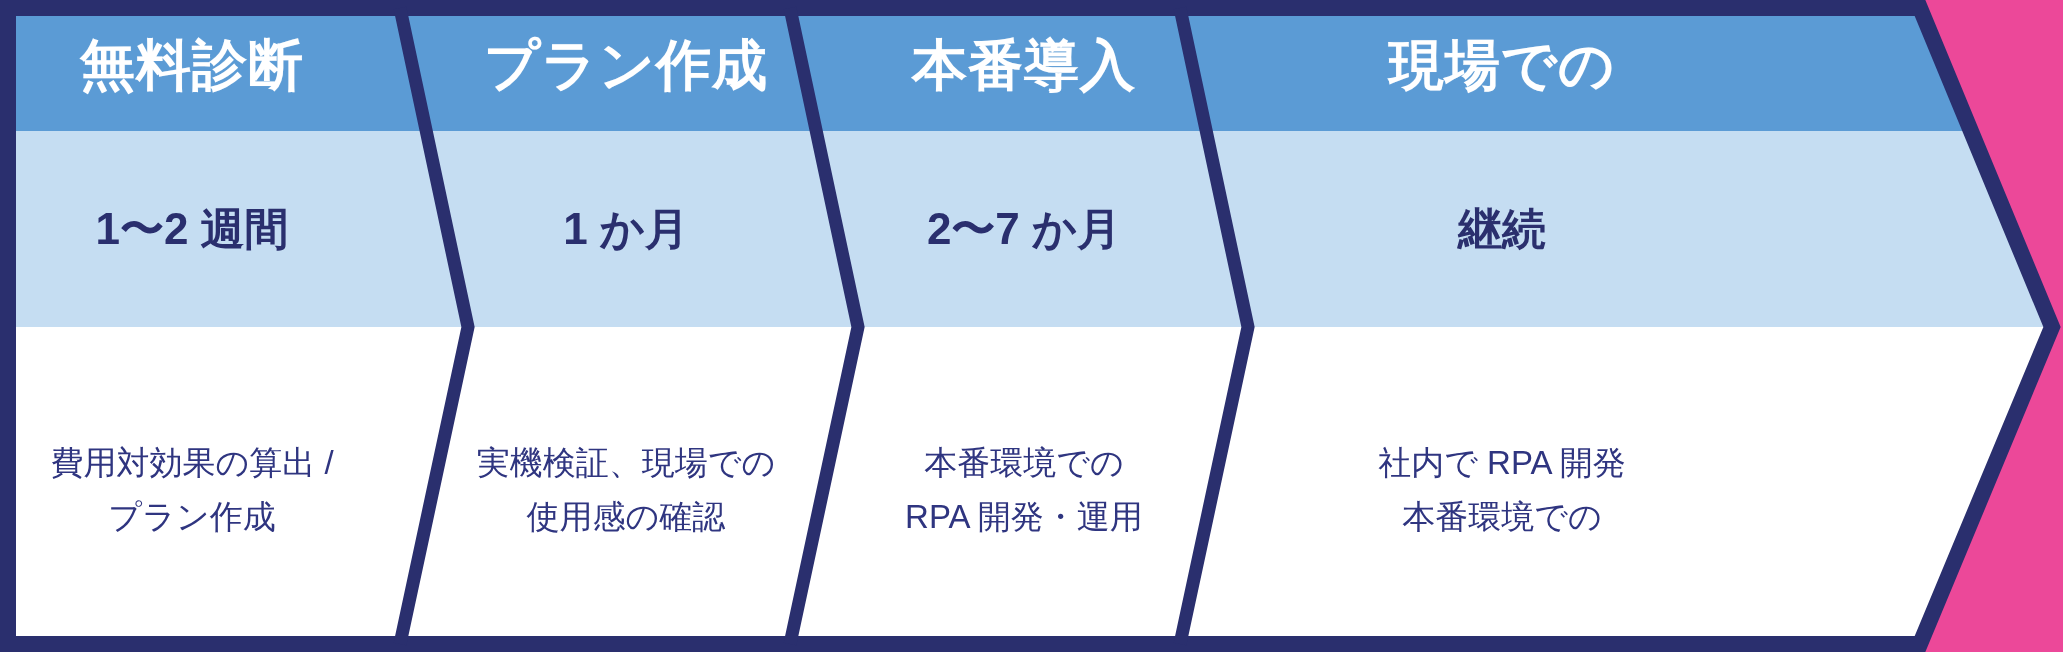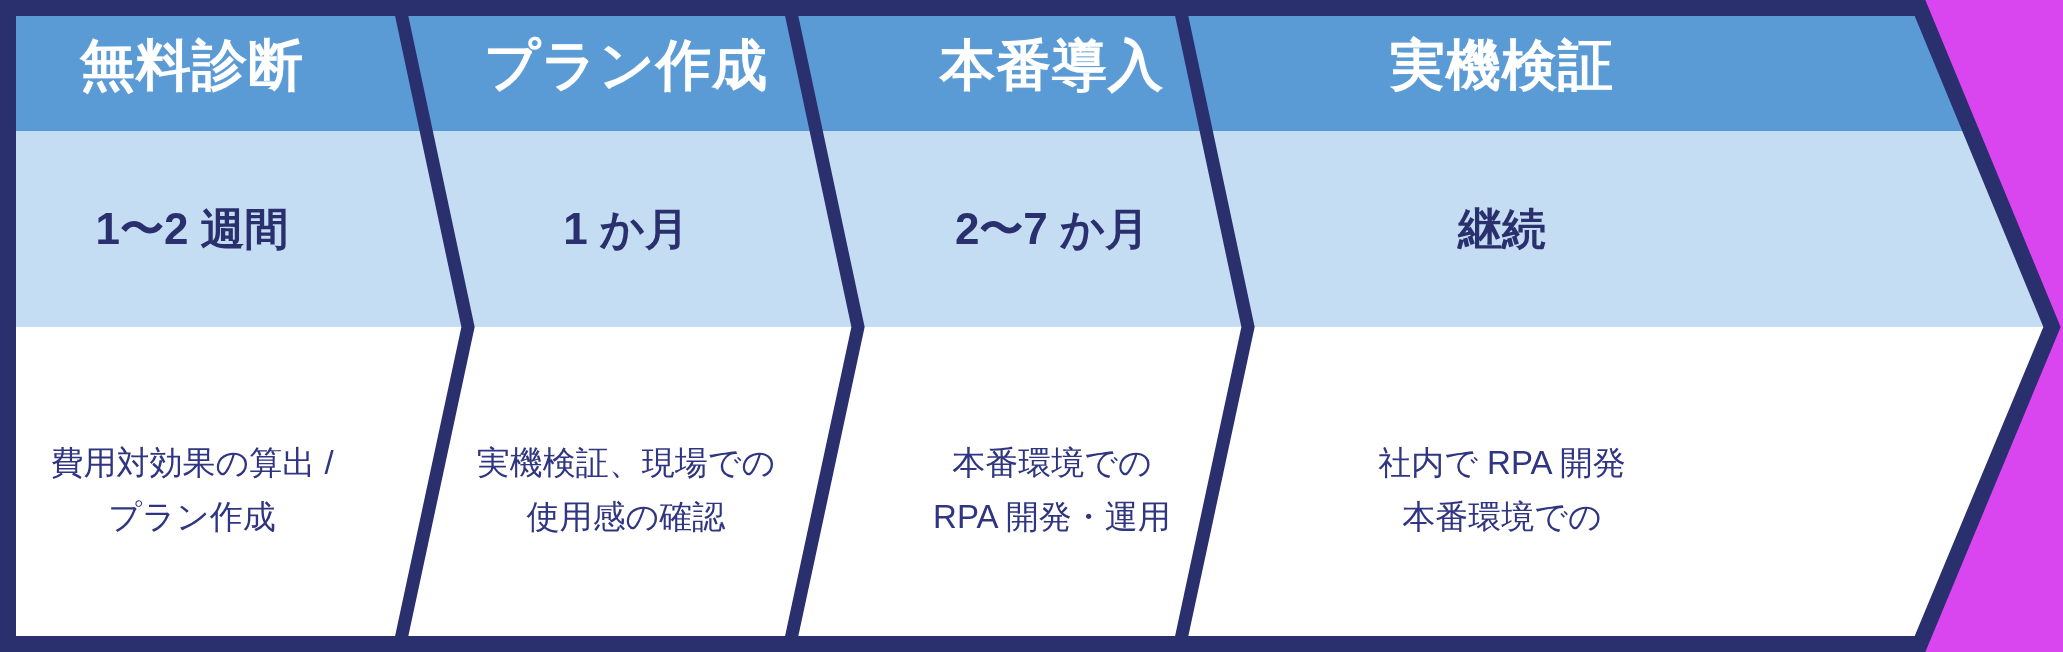--- a/index.html
+++ b/index.html
@@ -2,21 +2,21 @@
 <html><head>
 <meta charset="utf-8">
 <style>
   html,body{margin:0;padding:0;}
   body{
     width:2063px;height:652px;
     background:#ffffff;
     font-family:"Liberation Sans","DejaVu Sans",sans-serif;
     overflow:hidden;
   }
-  #stage{position:relative;width:2063px;height:652px;background:#d946ef;}
+  #stage{position:relative;width:2063px;height:652px;background:#ec4899;}
 
   
   #chevrons{position:absolute;left:0;top:0;width:2063px;height:652px;}
 
   
   #textlayer{position:absolute;left:0;top:0;width:2063px;height:652px;}
 
   .step{position:absolute;top:0;height:652px;}
 
   .title{
@@ -107,28 +107,28 @@
 プラン作成</div>
     </div>
 
     <div class="step" style="left:408px;width:400px;">
       <div class="title t-offR">プラン作成</div>
       <div class="period t-offR">1 か月</div>
       <div class="desc t-offR">実機検証、現場での
 使用感の確認</div>
     </div>
 
-    <div class="step" style="left:826px;width:400px;">
+    <div class="step" style="left:798px;width:400px;">
       <div class="title t-offR2">本番導入</div>
       <div class="period t-offR2">2〜7 か月</div>
       <div class="desc t-offR2">本番環境での
 RPA 開発・運用</div>
     </div>
 
     <div class="step" style="left:1188px;width:560px;">
-      <div class="title t-offR3">実機検証</div>
+      <div class="title t-offR3">現場での</div>
       <div class="period t-offR3">継続</div>
       <div class="desc t-offR3">社内で RPA 開発
 本番環境での</div>
     </div>
 
   </div>
 </div>
 
 </body></html>

